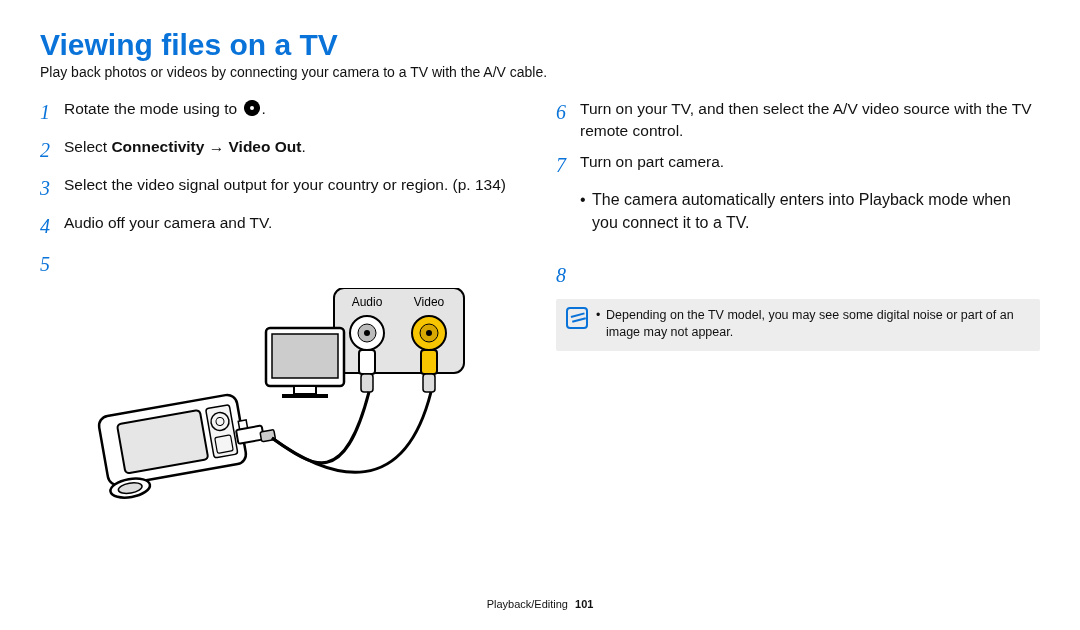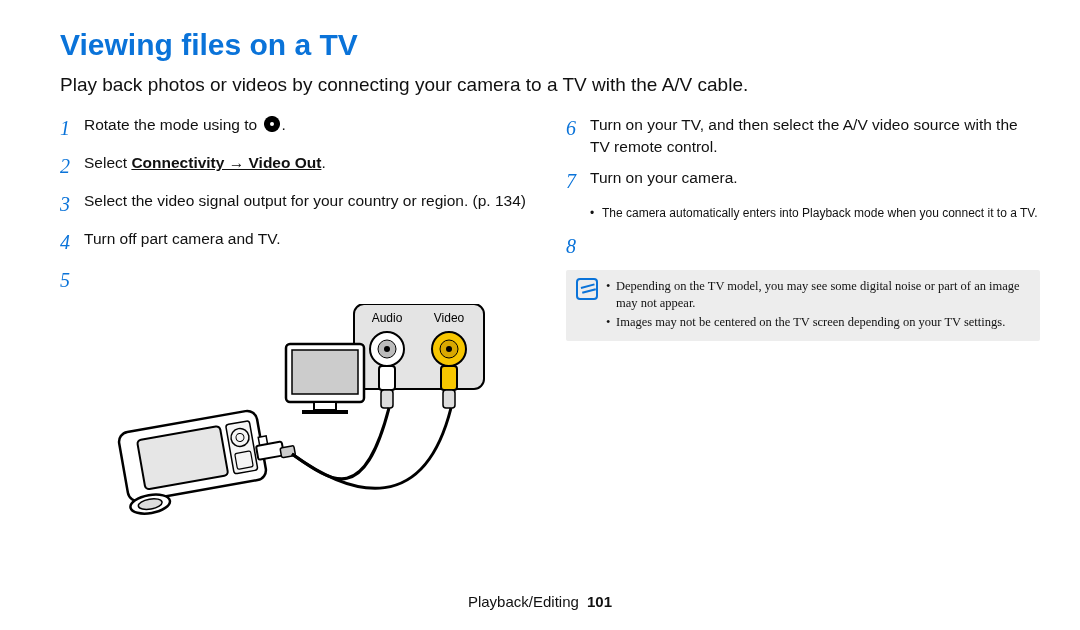--- a/index.html
+++ b/index.html
@@ -6,33 +6,33 @@
   html, body {
     margin: 0;
     padding: 0;
     width: 1080px;
     height: 630px;
     font-family: "Segoe UI", "Helvetica Neue", Arial, sans-serif;
     color: #111;
     background: #fff;
   }
   .page {
-    padding: 28px 40px 0 60px;
+    padding: 28px 40px 0 40px;
     position: relative;
     height: 100%;
   }
   h1.title {
     font-size: 30px;
     font-weight: 700;
     color: #0a73d9;
     margin: 0 0 2px 0;
   }
   .subtitle {
-    font-size: 19px;
-    margin: 12px 0 18px 0;
+    font-size: 14px;
+    margin: 2px 0 18px 0;
   }
   .columns {
     display: flex;
     gap: 32px;
   }
   .col {
     flex: 1;
   }
   .step {
     display: flex;
@@ -44,21 +44,21 @@
   .step-num {
     font-style: italic;
     font-family: Georgia, serif;
     color: #0a73d9;
     font-size: 20px;
     width: 24px;
     flex-shrink: 0;
     text-align: left;
   }
   .step-text { flex: 1; }
-  .step-text .bold { font-weight: 700; text-decoration: underline; }
+  .step-text .bold { font-weight: 700; }
   .mode-icon {
     display: inline-block;
     width: 16px; height: 16px;
     background: #000;
     border-radius: 50%;
     position: relative;
     top: 2px;
     margin: 0 2px;
   }
   .mode-icon:before {
@@ -68,22 +68,22 @@
     background: #fff;
     border-radius: 50%;
     top: 6px; left: 6px;
     box-shadow:
       0 -6px 0 0 #000,
       0 6px 0 0 #000,
       -6px 0 0 0 #000,
       6px 0 0 0 #000;
   }
   .sub-bullets {
-    margin: 0 0 10px 24px;
-    font-size: 12px;
+    margin: 0 0 27px 24px;
+    font-size: 16px;
     padding-left: 0;
     list-style: none;
   }
   .sub-bullets li {
     position: relative;
     padding-left: 12px;
     line-height: 1.4;
   }
   .sub-bullets li:before {
     content: "•";
@@ -92,21 +92,20 @@
     top: 0;
   }
   .note-box {
     display: flex;
     align-items: flex-start;
     background: #ededed;
     border-radius: 2px;
     padding: 8px 10px;
     font-size: 12.5px;
     gap: 8px;
-    font-family: Liberation Serif, serif;
   }
   .note-icon {
     width: 22px; height: 22px;
     border: 2px solid #0a73d9;
     border-radius: 4px;
     position: relative;
     flex-shrink: 0;
   }
   .note-icon:after {
     content: "";
@@ -130,21 +129,21 @@
   .note-list li:before {
     content: "•";
     position: absolute;
     left: 0;
   }
   .footer {
     position: absolute;
     bottom: 20px;
     left: 0; right: 0;
     text-align: center;
-    font-size: 15px;
+    font-size: 11px;
   }
   .footer .sec { }
   .footer .pg { font-weight: 700; margin-left: 4px;}
 
   
   .illus-wrap {
     margin: 8px 0 0 44px;
     width: 400px;
     height: 230px;
   }
@@ -175,21 +174,21 @@
         <span class="step-text">
           <span>Select </span><span class="bold">Connectivity → Video Out</span><span>.</span>
         </span>
       </div>
       <div class="step">
         <span class="step-num">3</span>
         <span class="step-text">Select the video signal output for your country or region. (p. 134)</span>
       </div>
       <div class="step">
         <span class="step-num">4</span>
-        <span class="step-text">Turn off part camera and TV.</span>
+        <span class="step-text">Audio off your camera and TV.</span>
       </div>
       <div class="step">
         <span class="step-num">5</span>
       </div>
 
       <div class="illus-wrap">
         <svg viewBox="0 0 400 230">
 
           <rect x="250" y="0" width="130" height="85" rx="10" fill="#e4e4e4" stroke="#000" stroke-width="2"></rect>
           <text x="283" y="18" class="av-label" text-anchor="middle">Audio</text>
@@ -234,34 +233,33 @@
       </div>
     </div>
 
     <div class="col">
       <div class="step">
         <span class="step-num">6</span>
         <span class="step-text">Turn on your TV, and then select the A/V video source with the TV remote control.</span>
       </div>
       <div class="step">
         <span class="step-num">7</span>
-        <span class="step-text">Turn on your camera.</span>
+        <span class="step-text">Turn on part camera.</span>
       </div>
       <ul class="sub-bullets">
         <li>The camera automatically enters into Playback mode when you connect it to a TV.</li>
       </ul>
       <div class="step">
         <span class="step-num">8</span>
       </div>
 
       <div class="note-box">
         <span class="note-icon"></span>
         <ul class="note-list">
           <li>Depending on the TV model, you may see some digital noise or part of an image may not appear.</li>
-          <li>Images may not be centered on the TV screen depending on your TV settings.</li>
         </ul>
       </div>
     </div>
   </div>
 
   <div class="footer">
     <span class="sec">Playback/Editing</span>
     <span class="pg">101</span>
   </div>
 </div>

